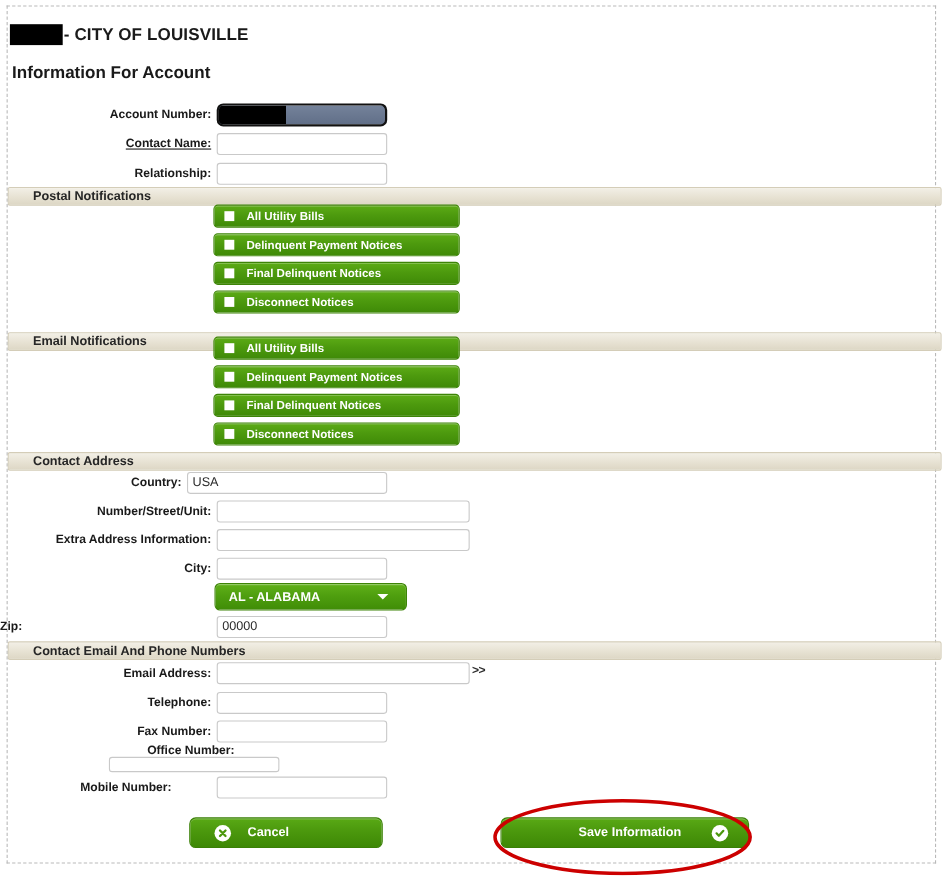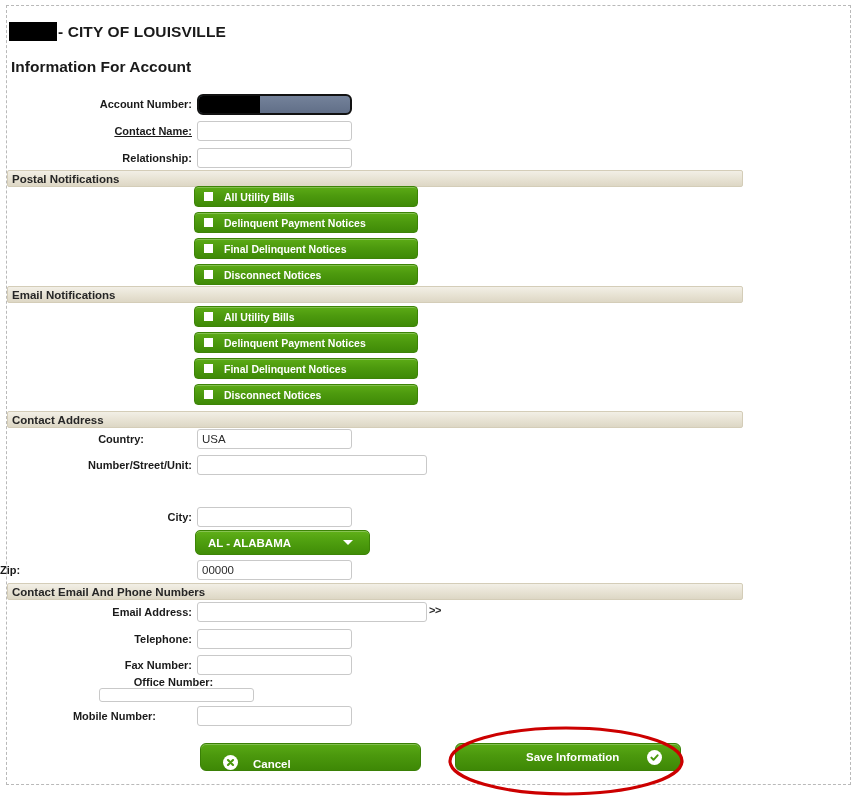--- a/index.html
+++ b/index.html
@@ -105,28 +105,29 @@
     left: 0; top: 0;
     width: 61px;
     height: 100%;
     background: #000000;
   }
 
   
   .section-bar {
     position: absolute;
     left: 7px;
-    width: 736px;
+    width: 849px;
     height: 17px;
     box-sizing: border-box;
     background: linear-gradient(180deg, #f2efe6 0%, #e7e2d3 55%, #ddd7c5 100%);
     border: 1px solid #d4cdb8;
     border-radius: 2px;
     display: flex;
     align-items: center;
+    padding-left: 18px;
   }
   .section-bar span {
     font-size: 11.5px;
     font-weight: bold;
     color: #262626;
     padding-left: 4px;
   }
 
   
   .chk-btn {
@@ -209,21 +210,21 @@
     height: 28px;
     box-sizing: border-box;
     border-radius: 6px;
     background: linear-gradient(180deg, #59a915 0%, #4b980d 45%, #3e8806 100%);
     border: 1px solid #3a8006;
     box-shadow: inset 0 1px 0 rgba(255,255,255,0.25);
     display: flex;
     align-items: center;
     cursor: pointer;
   }
-  #cancel-btn { left: 200px; top: 743px; width: 221px; align-items: flex-end; }
+  #cancel-btn { left: 172px; top: 743px; width: 176px; }
   #save-btn   { left: 455px; top: 743px; width: 226px; }
 
   .btn-icon {
     width: 15px; height: 15px;
     border-radius: 50%;
     background: #ffffff;
     flex: none;
     display: flex;
     align-items: center;
     justify-content: center;
@@ -294,21 +295,21 @@
   </div>
   <div class="chk-btn" style="top:238px;">
     <span class="chk-box"></span>
     <span class="chk-label">Final Delinquent Notices</span>
   </div>
   <div class="chk-btn" style="top:264px;">
     <span class="chk-box"></span>
     <span class="chk-label">Disconnect Notices</span>
   </div>
 
-  <div class="section-bar" style="top:286px;">
+  <div class="section-bar" style="top:302px;">
     <span>Email Notifications</span>
   </div>
 
   <div class="chk-btn" style="top:306px;">
     <span class="chk-box"></span>
     <span class="chk-label">All Utility Bills</span>
   </div>
   <div class="chk-btn" style="top:332px;">
     <span class="chk-box"></span>
     <span class="chk-label">Delinquent Payment Notices</span>
@@ -321,28 +322,32 @@
     <span class="chk-box"></span>
     <span class="chk-label">Disconnect Notices</span>
   </div>
 
   <div class="section-bar" style="top:411px;">
     <span>Contact Address</span>
   </div>
 
   <div class="form-row" style="left:0px; top:428px; width:352px; justify-content:flex-end;">
     <span class="form-label">Country:</span>
-    <input class="txt" style="width: 155px; margin-left: 48px;" value="USA">
+    <input class="txt" style="width: 182px;" value="USA">
   </div>
 
   <div class="form-row" style="left:0px; top:454px; width:427px; justify-content:flex-end;">
     <span class="form-label">Number/Street/Unit:</span>
     <input class="txt" style="width: 230px;" value="">
   </div>
 
+  <div class="form-row" style="left:0px; top:480px; width:427px; justify-content:flex-end;">
+    <span class="form-label">Extra Address Information:</span>
+    <input class="txt" style="width: 230px;" value="">
+  </div>
 
   <div class="form-row" style="left:0px; top:506px; width:352px; justify-content:flex-end;">
     <span class="form-label">City:</span>
     <input class="txt" style="width: 155px;" value="">
   </div>
 
   <div class="state-dd">
     <span class="dd-text">AL - ALABAMA</span>
     <span class="dd-caret"></span>
   </div>

